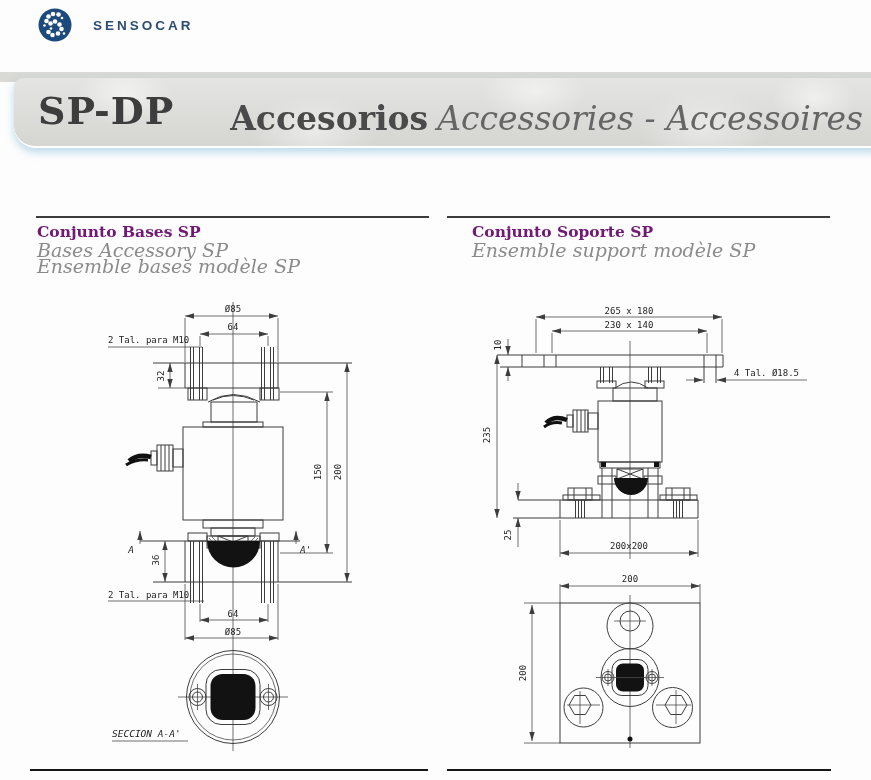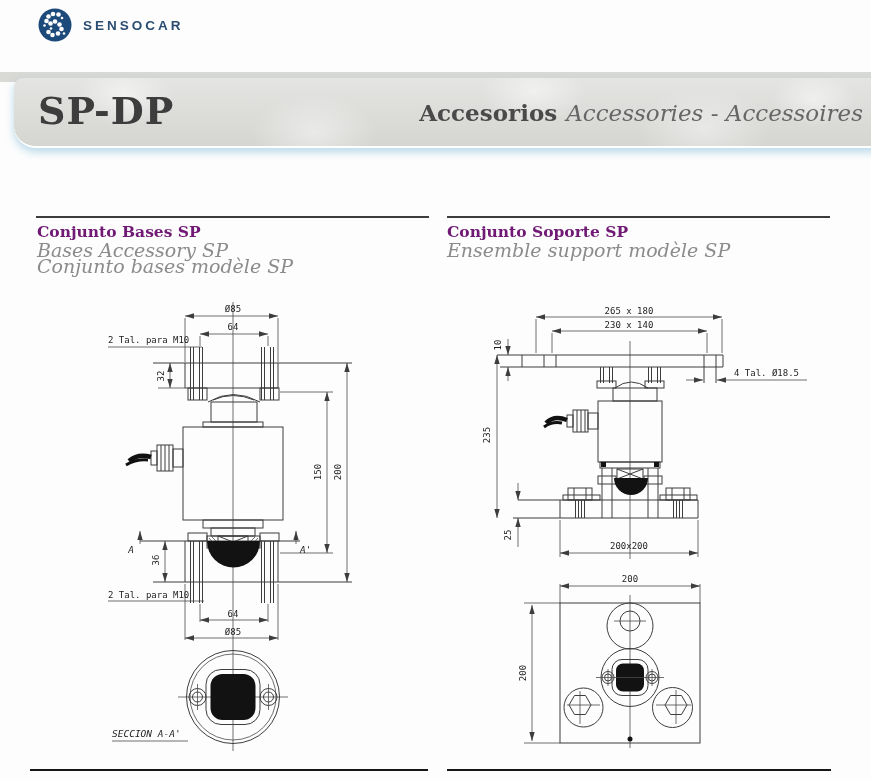--- a/index.html
+++ b/index.html
@@ -1,50 +1,50 @@
 <!DOCTYPE html>
 <html><head>
 <meta charset="utf-8">
 <style>
   html,body{margin:0;padding:0;background:#fff;}
   #page{position:relative;width:871px;height:780px;background:#fdfdfd;overflow:hidden;
         font-family:"Liberation Sans",sans-serif;}
 
   
   #logo{position:absolute;left:37px;top:7px;display:flex;align-items:center;}
-  #brand{margin-left:10px;font-family:"Liberation Sans",sans-serif;font-weight:bold;
+  #brand{margin-left:20px;font-family:"Liberation Sans",sans-serif;font-weight:bold;
          font-size:13.5px;letter-spacing:3px;color:#2b4d72;}
 
   
   #banner-strip{position:absolute;left:0;top:72px;width:871px;height:10px;background:#d9d9d6;}
   #banner{position:absolute;left:14px;top:78px;width:841px;height:68px;
           border-radius:9px 9px 22px 22px;
           background:
             radial-gradient(ellipse 70px 45px at 110px 25%, rgba(255,255,255,.55), transparent 70%),
             radial-gradient(ellipse 90px 55px at 300px 80%, rgba(255,255,255,.45), transparent 70%),
             radial-gradient(ellipse 75px 45px at 520px 20%, rgba(255,255,255,.5), transparent 70%),
             radial-gradient(ellipse 95px 60px at 690px 75%, rgba(255,255,255,.4), transparent 70%),
             radial-gradient(ellipse 60px 40px at 800px 30%, rgba(255,255,255,.5), transparent 70%),
             linear-gradient(#e4e4e2,#d5d5d2);
           border-bottom:2px solid #fff;
           box-shadow:0 4px 9px rgba(125,185,215,.55), 0 1px 0 #fff;padding-left:38px;}
   #banner-model{position:absolute;left:24px;top:10px;font-family:"DejaVu Serif","Liberation Serif",serif;
           font-weight:bold;font-size:38px;color:#3d3d3d;letter-spacing:1px;}
   #banner-right{position:absolute;right:30px;top:21px;white-space:nowrap;
-          font-family:"DejaVu Serif","Liberation Serif",serif;font-size:23px;}
+          font-family:"DejaVu Serif","Liberation Serif",serif;font-size:33px;}
   #banner-title{font-weight:bold;color:#4a4a4a;}
   #banner-sub{font-style:italic;color:#666;margin-left:9px;}
 
   
   .rule-top{position:absolute;top:216px;height:2px;background:#3c3c3c;}
   #rule-left{left:36px;width:393px;}
   #rule-right{left:447px;width:383px;}
   .sec-head{position:absolute;top:222px;font-family:"DejaVu Serif","Liberation Serif",serif;}
   #head-left{left:37px;}
-  #head-right{left:447px;}
+  #head-right{left:472px;}
   .sec-title{font-weight:bold;font-size:15.5px;color:#701a75;margin:0 0 2px 0;}
   .sec-sub{font-style:italic;font-size:19px;color:#8b8b8b;line-height:15.5px;margin:0;}
 
   
   svg{position:absolute;}
   #svg-bases{left:30px;top:288px;}
   #svg-soporte{left:440px;top:295px;}
   .s{stroke:#3d3d3d;stroke-width:1;fill:none;}
   .t{stroke:#4a4a4a;stroke-width:0.8;fill:none;}
   .b{fill:#121212;stroke:none;}
@@ -92,21 +92,21 @@
       <span id="banner-title">Accesorios</span><span id="banner-sub">Accessories - Accessoires</span>
     </span>
   </div>
 
   <div id="rule-left" class="rule-top"></div>
   <div id="rule-right" class="rule-top"></div>
 
   <div id="head-left" class="sec-head">
     <div class="sec-title">Conjunto Bases SP</div>
     <div class="sec-sub">Bases Accessory SP</div>
-    <div class="sec-sub">Conjunto bases modèle SP</div>
+    <div class="sec-sub">Ensemble bases modèle SP</div>
   </div>
   <div id="head-right" class="sec-head">
     <div class="sec-title">Conjunto Soporte SP</div>
     <div class="sec-sub">Ensemble support modèle SP</div>
   </div>
 
   <svg id="svg-bases" width="400" height="480" viewBox="0 0 400 480">
     <defs>
       <marker id="aeL" markerUnits="userSpaceOnUse" markerWidth="10" markerHeight="8" refX="9" refY="3.5" orient="auto">
         <path d="M0,0.8 L9,3.5 L0,6.2 Z" fill="#3d3d3d"></path>

